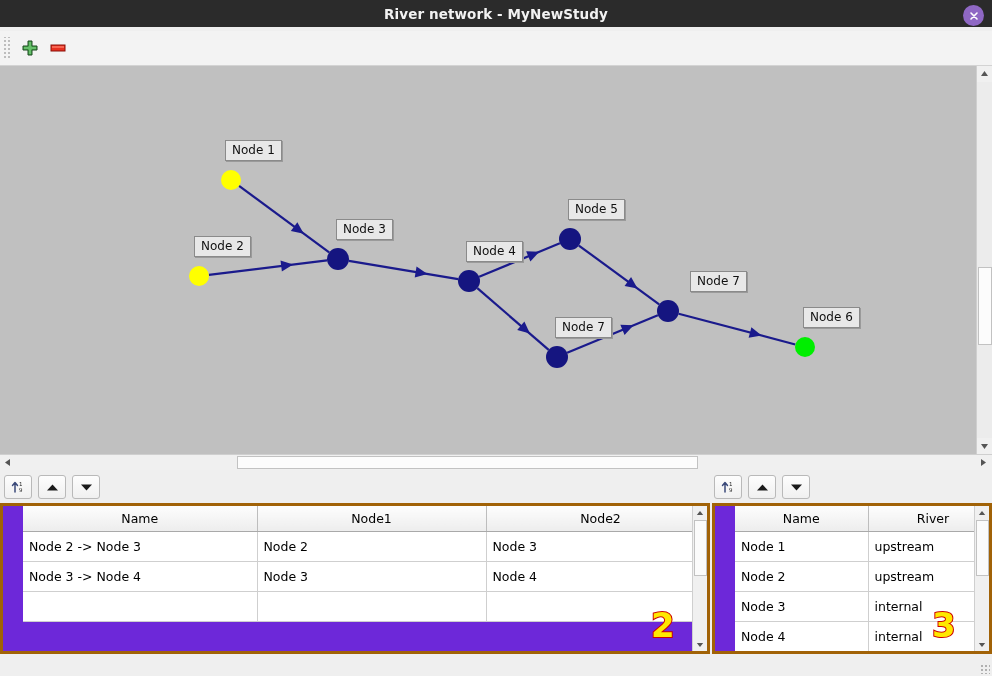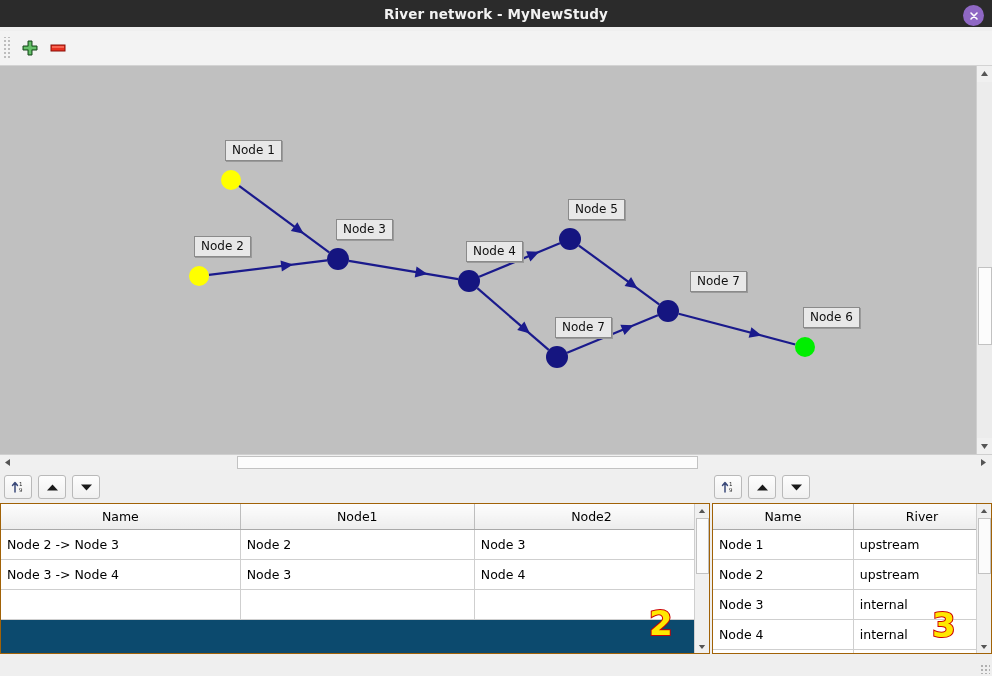--- a/index.html
+++ b/index.html
@@ -123,23 +123,24 @@
   .sbtn {
     width: 28px; height: 24px;
     background: linear-gradient(#fdfdfd, #f0f0f0);
     border: 1px solid #b9b9b9; border-radius: 3px;
     display: flex; align-items: center; justify-content: center;
     cursor: pointer;
   }
 
   .table-box {
     position: absolute; left: 0; top: 33px; bottom: 22px; right: 0;
-    background: #0c4a6e;
-    border: 1px solid #a16207;
+    background: #6d28d9;
+    border: 3px solid #a16207;
     overflow: hidden;
+    padding-left: 20px;
   }
   table.grid { border-collapse: collapse; width: 100%; table-layout: fixed; }
   table.grid th {
     height: 25px;
     background: linear-gradient(#fdfdfd, #ededed);
     border-right: 1px solid #bdbdbd;
     border-bottom: 1px solid #a9a9a9;
     font-size: 12.5px; font-weight: normal; color: #000;
     text-align: center;
   }

